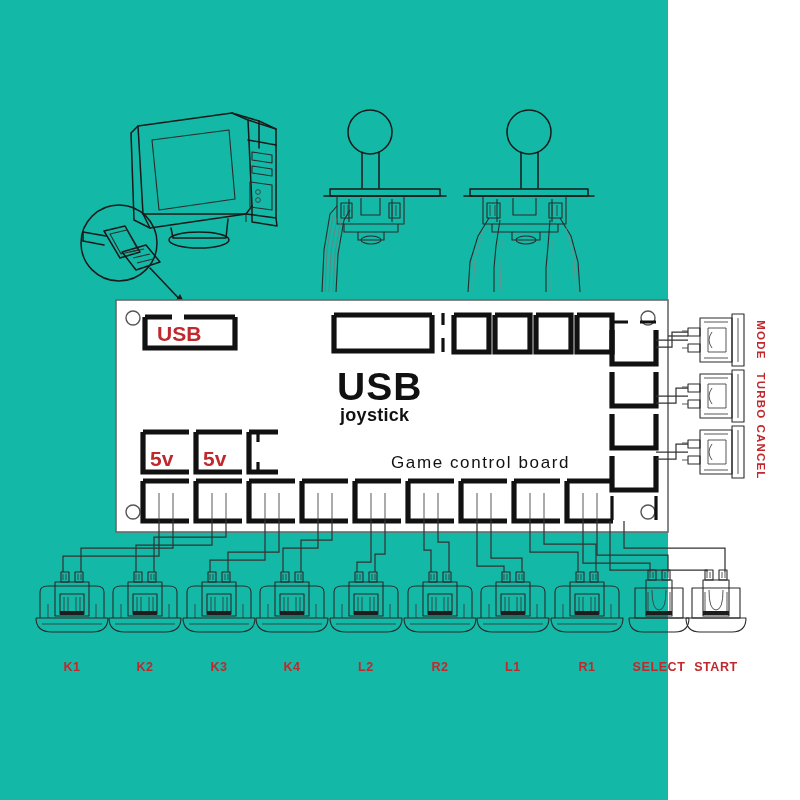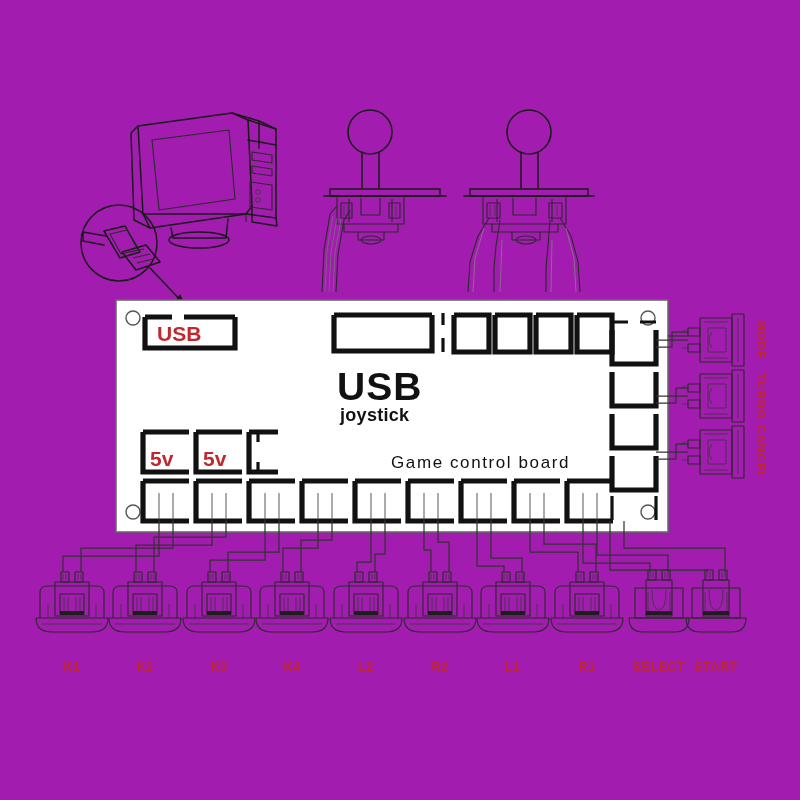--- a/index.html
+++ b/index.html
@@ -1,18 +1,18 @@
 <!DOCTYPE html>
 <html><head>
 <meta charset="utf-8">
 <style>
   html,body{margin:0;padding:0;background:#ffffff;}
   body{width:800px;height:800px;overflow:hidden;
        font-family:"Liberation Sans", sans-serif;}
-  #stage{position:relative;width:800px;height:800px;background:#a21caf;}
+  #stage{position:relative;width:668px;height:800px;background:#14b8a6;}
   svg{display:block;}
   .ln{fill:none;stroke:#1a1a1a;stroke-width:1.5;stroke-linecap:round;stroke-linejoin:round;}
   .ln-thin{fill:none;stroke:#2b2b2b;stroke-width:1.1;stroke-linejoin:round;}
   .ln-hair{fill:none;stroke:#3a3a3a;stroke-width:0.85;}
   .wire{fill:none;stroke:#333;stroke-width:1.25;}
   .pad{fill:none;stroke:#111;stroke-width:5.2;stroke-linecap:butt;}
   .pad-thin{fill:none;stroke:#111;stroke-width:3.2;stroke-linecap:butt;}
   .board-out{fill:#fff;stroke:#6a6a6a;stroke-width:1.6;}
   .hole{fill:#fff;stroke:#555;stroke-width:1.4;}
   .redtxt{fill:#c0282d;}

